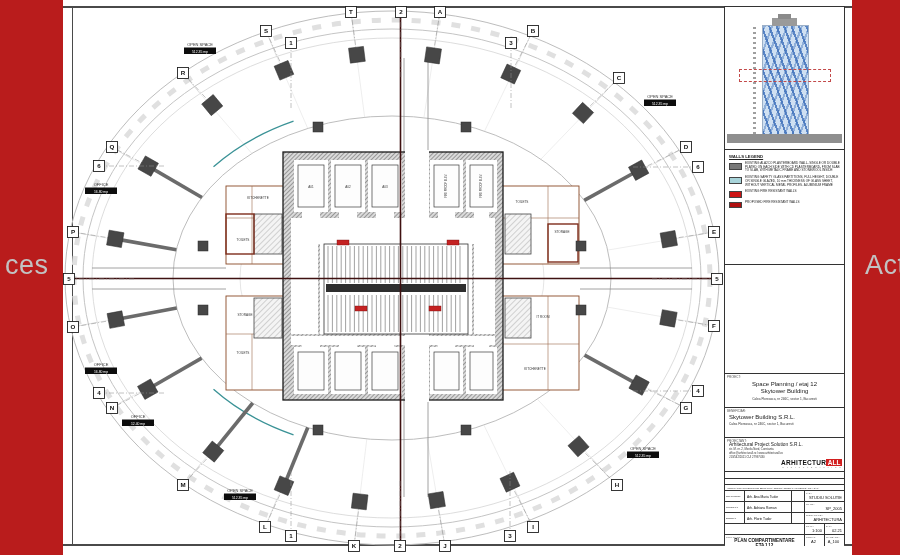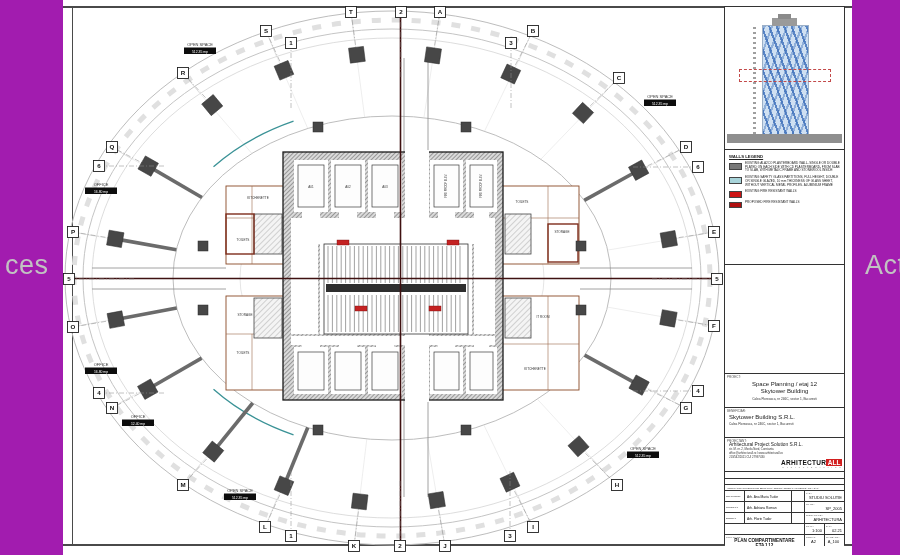--- a/index.html
+++ b/index.html
@@ -1,16 +1,16 @@
 <!DOCTYPE html>
 <html><head>
 <meta charset="utf-8">
 <style>
   html,body{margin:0;padding:0;background:#9c9c9c;font-family:"Liberation Sans",sans-serif;}
-  #stage{position:relative;width:900px;height:555px;background:#a21caf;overflow:hidden;}
+  #stage{position:relative;width:900px;height:555px;background:#b91c1c;overflow:hidden;}
   .ghost{position:absolute;color:#c2c2c2;font-size:27px;letter-spacing:.5px;user-select:none;}
   #sheet{position:absolute;left:63px;top:0;width:789px;height:555px;background:#ffffff;}
   .sheet-line{position:absolute;background:#4a4a4a;}
   #plan-svg{position:absolute;left:0;top:0;}
   svg text{font-family:"Liberation Sans",sans-serif;}
   
   #panel{position:absolute;left:724px;top:6px;width:121px;height:539px;background:#fff;border:1px solid #333;box-sizing:border-box;}
   .pbox{position:absolute;left:0;width:119px;box-sizing:border-box;border-top:1px solid #333;background:#fff;overflow:hidden;}
   .pbox.first{border-top:none;}
   .plabel{position:absolute;top:1px;left:2px;font-size:3px;color:#555;}

